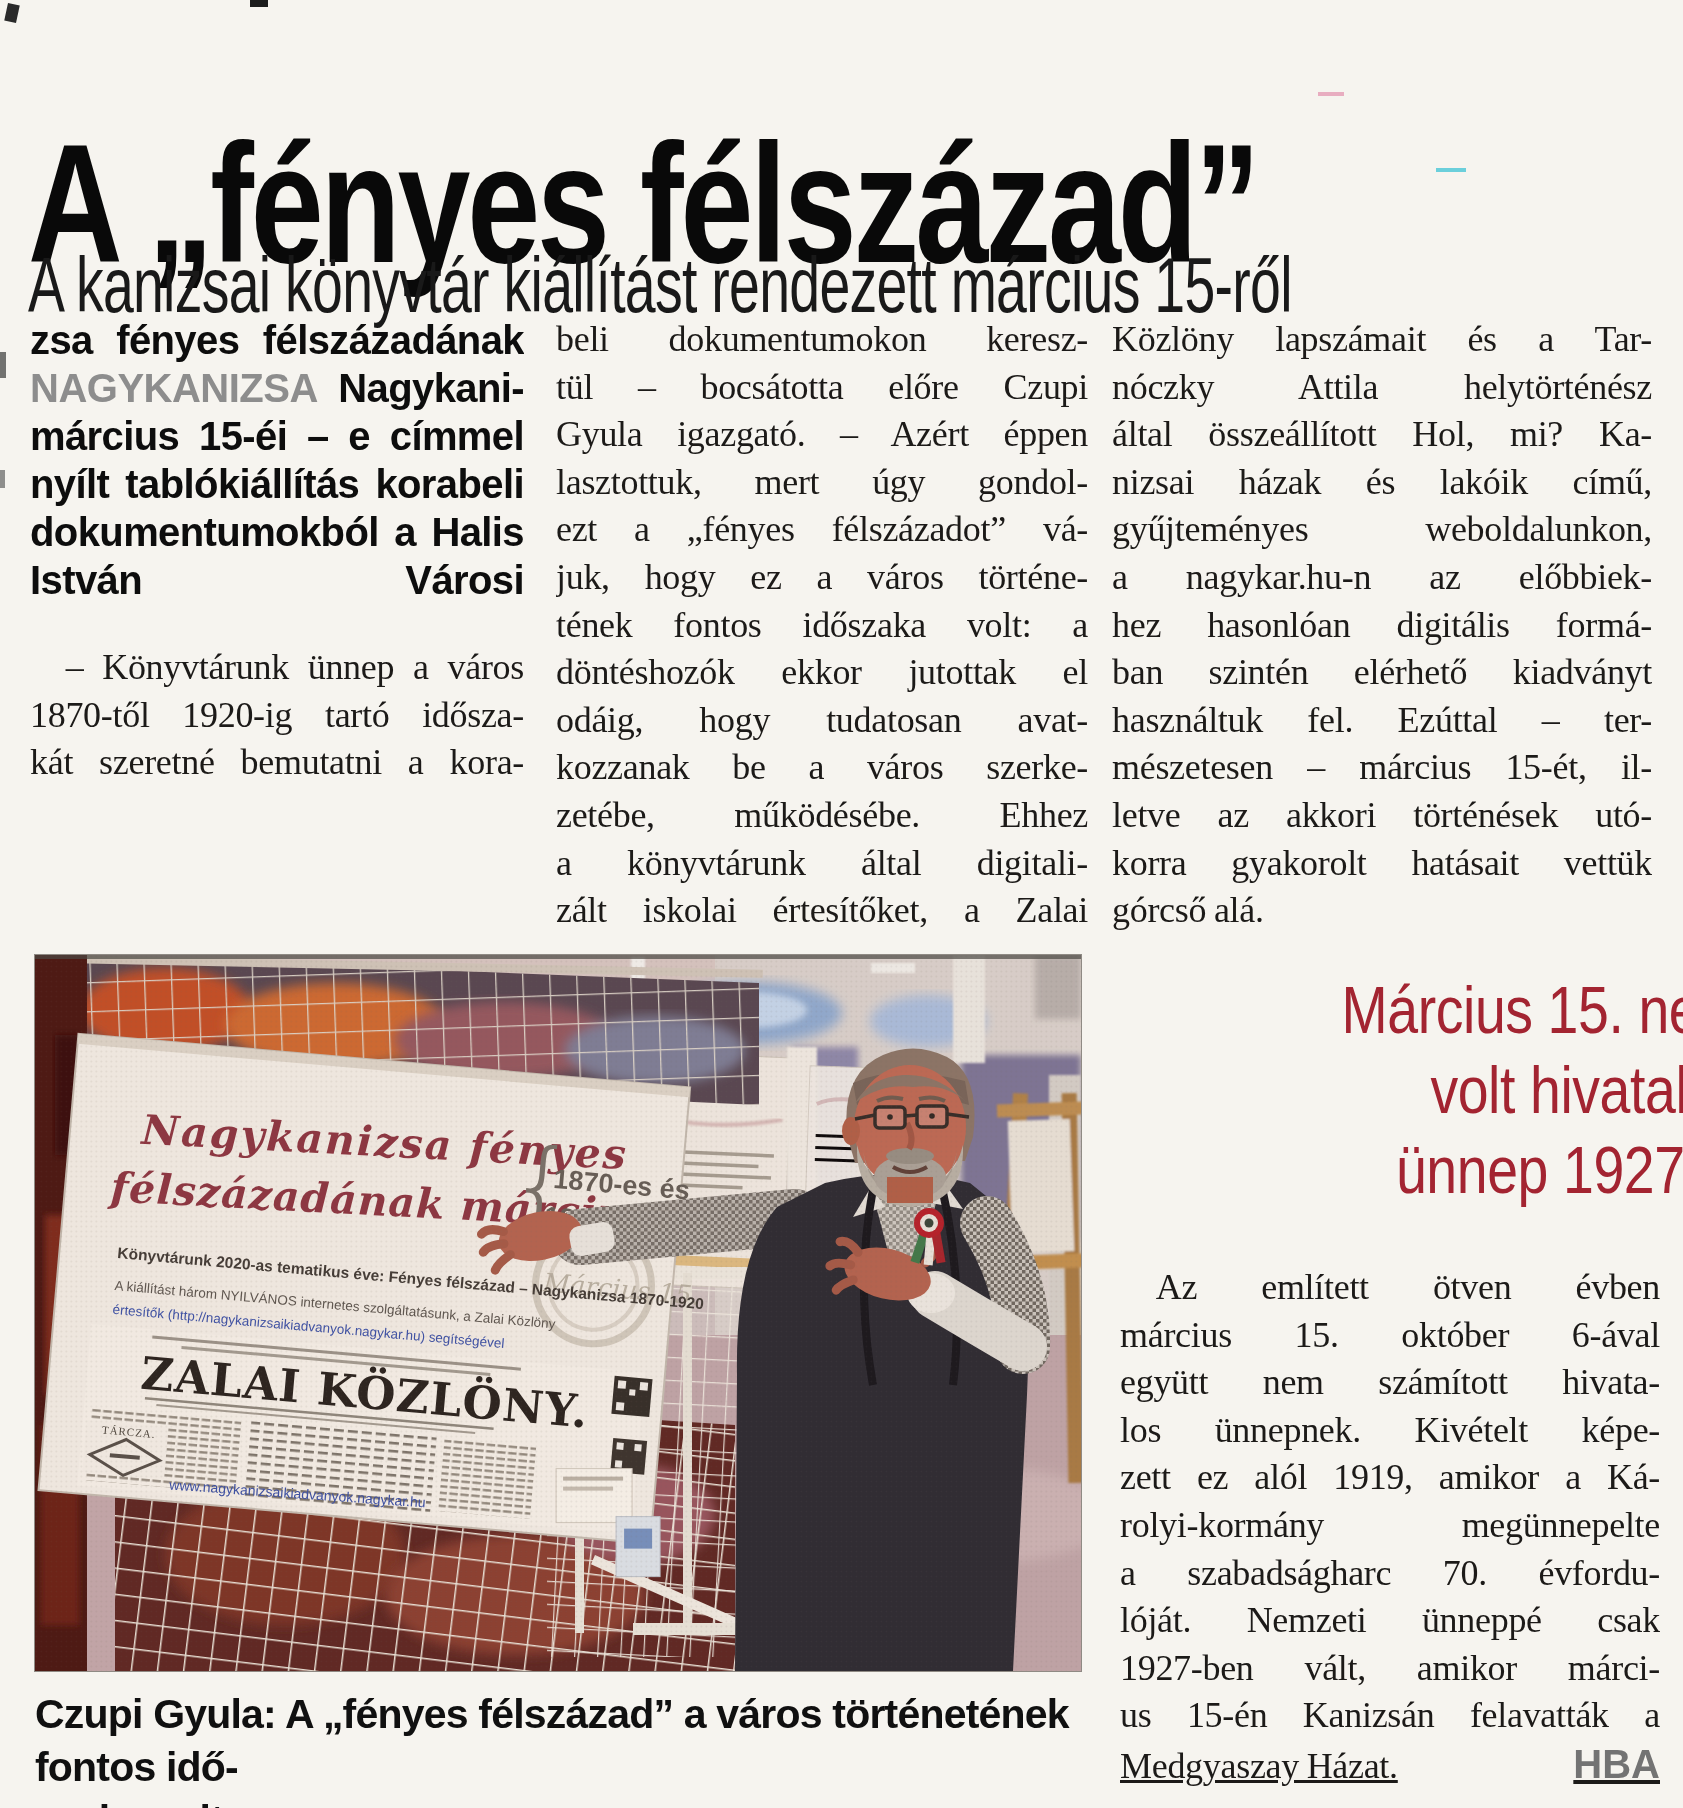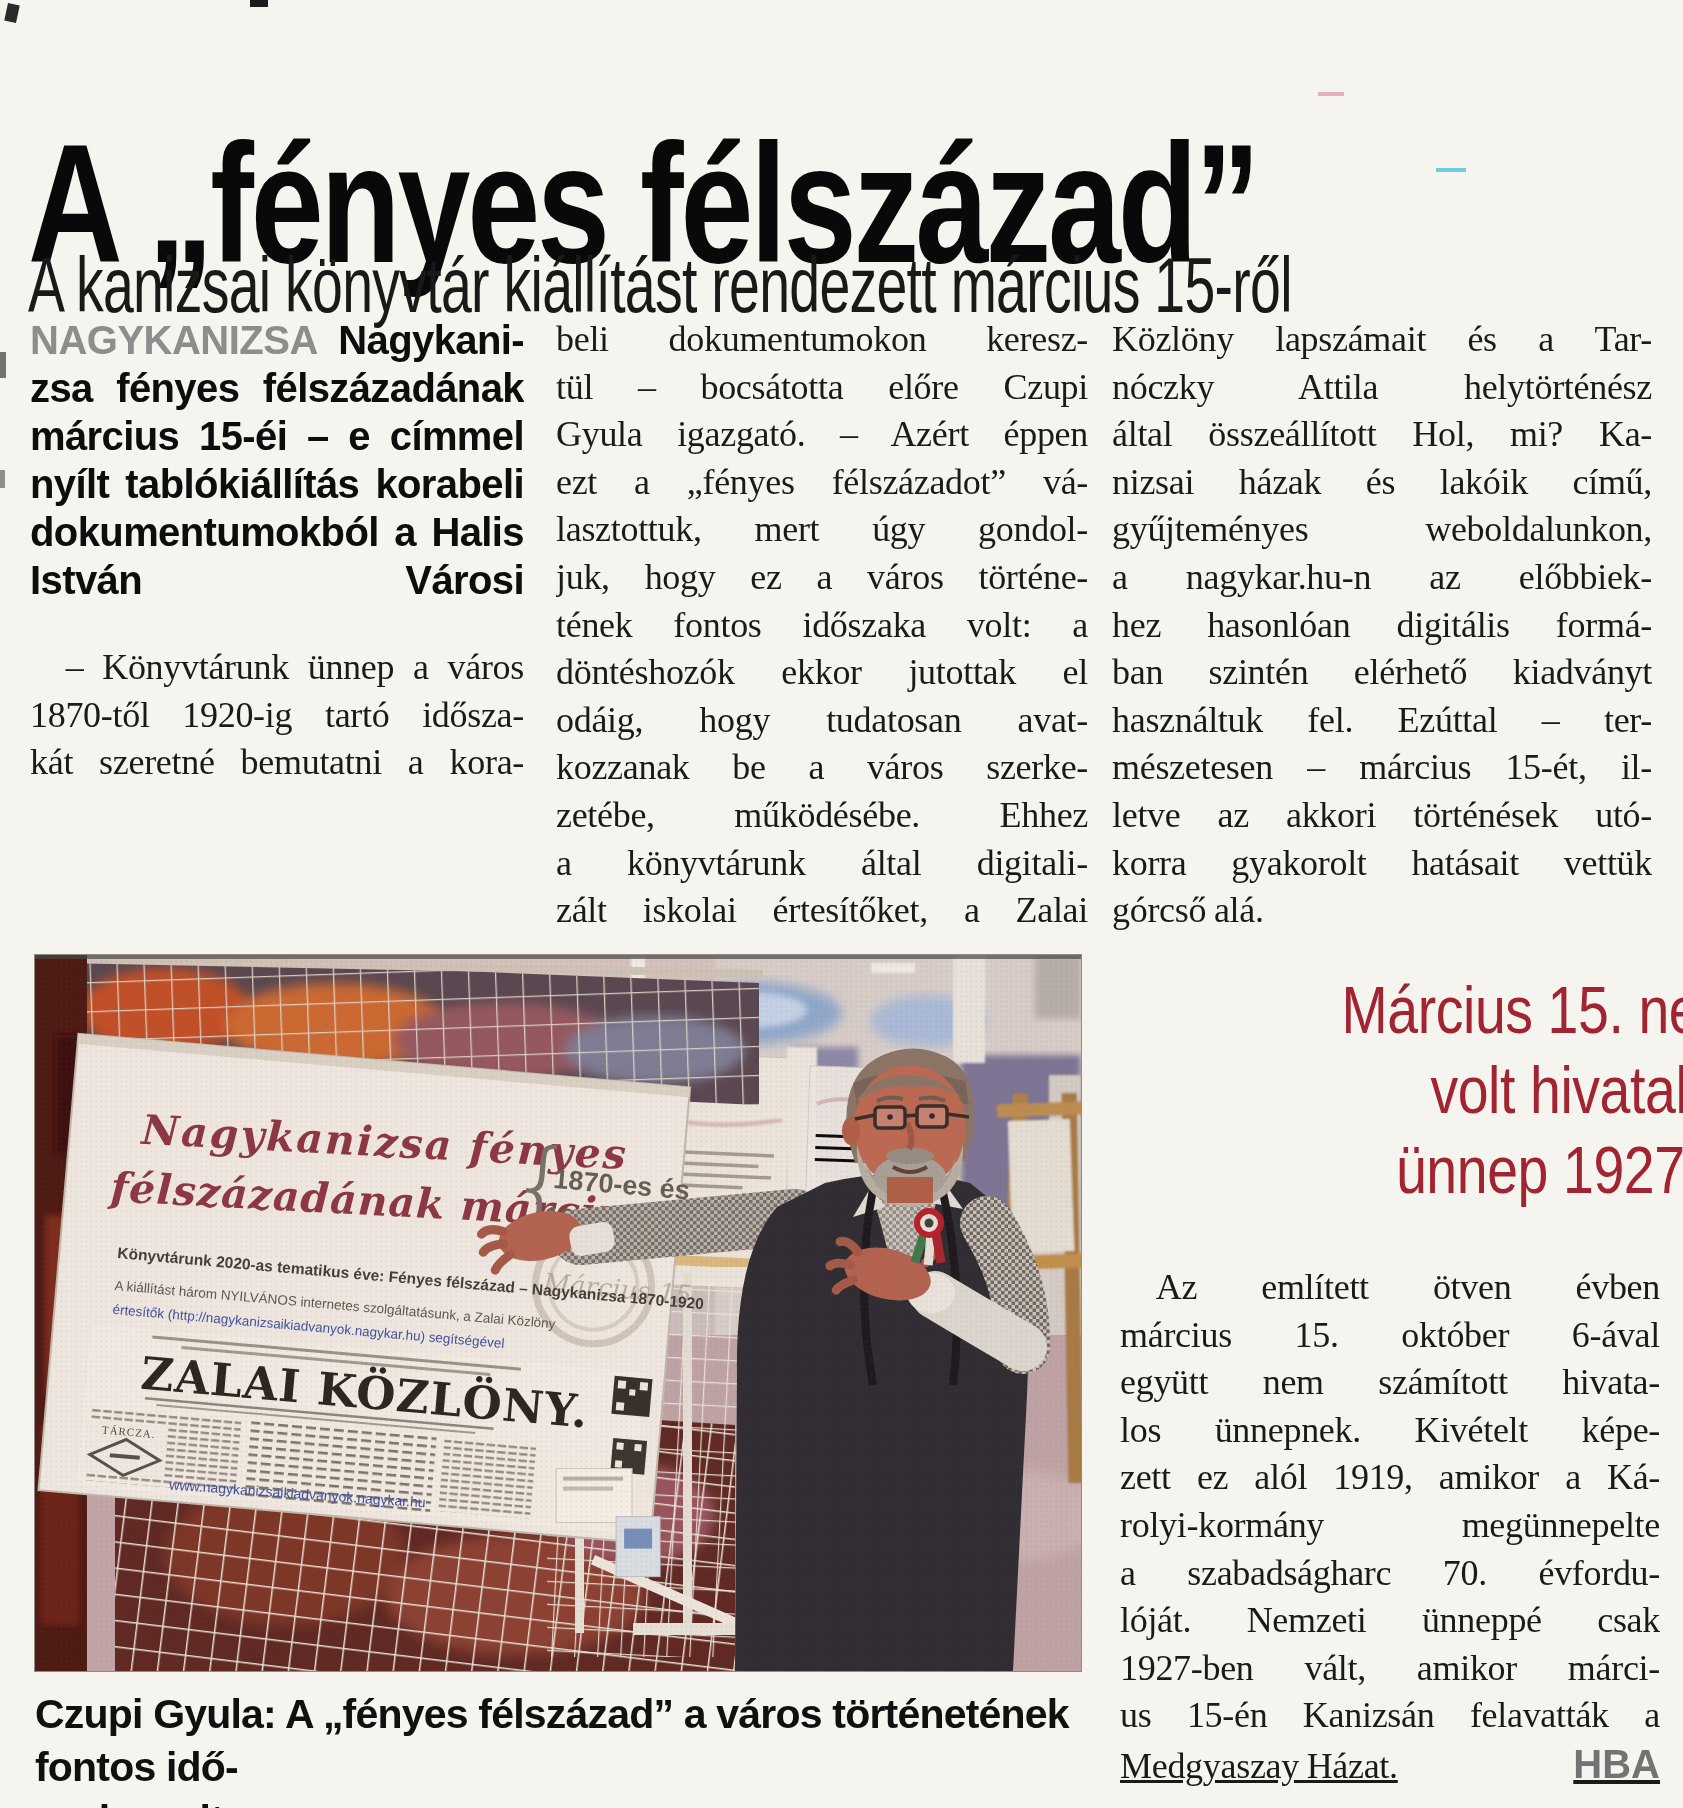--- a/index.html
+++ b/index.html
@@ -75,41 +75,41 @@
   .artifact{position:absolute;}
 </style>
 </head>
 <body>
 
 <h1 class="headline">A „fényes félszázad”</h1>
 <h2 class="subhead">A kanizsai könyvtár kiállítást rendezett március 15-ről</h2>
 
 <div id="col1" class="textcol">
     <div>
+      <div class="line leadline">zsa fényes félszázadának</div>
       <div class="line leadline"><span class="kicker">NAGYKANIZSA</span>&nbsp;Nagykani-</div>
-      <div class="line leadline">zsa fényes félszázadának</div>
       <div class="line leadline">március 15-éi – e címmel</div>
       <div class="line leadline">nyílt tablókiállítás korabeli</div>
       <div class="line leadline">dokumentumokból a Halis</div>
       <div class="line leadline endline">István Városi Könyvtárban.</div>
     </div>
     <div class="blockgap"></div>
     <div>
       <div class="line"> – Könyvtárunk ünnep a város</div>
       <div class="line">1870-től 1920-ig tartó idősza-</div>
       <div class="line">kát szeretné bemutatni a kora-</div>
     </div>
   </div>
 <div id="col2" class="textcol">
     <div>
       <div class="line">beli dokumentumokon keresz-</div>
       <div class="line">tül – bocsátotta előre Czupi</div>
       <div class="line">Gyula igazgató. – Azért éppen</div>
+      <div class="line">lasztottuk, mert úgy gondol-</div>
       <div class="line">ezt a „fényes félszázadot” vá-</div>
-      <div class="line">lasztottuk, mert úgy gondol-</div>
       <div class="line">juk, hogy ez a város történe-</div>
       <div class="line">tének fontos időszaka volt: a</div>
       <div class="line">döntéshozók ekkor jutottak el</div>
       <div class="line">odáig, hogy tudatosan avat-</div>
       <div class="line">kozzanak be a város szerke-</div>
       <div class="line">zetébe, működésébe. Ehhez</div>
       <div class="line">a könyvtárunk által digitali-</div>
       <div class="line">zált iskolai értesítőket, a Zalai</div>
     </div>
   </div>

